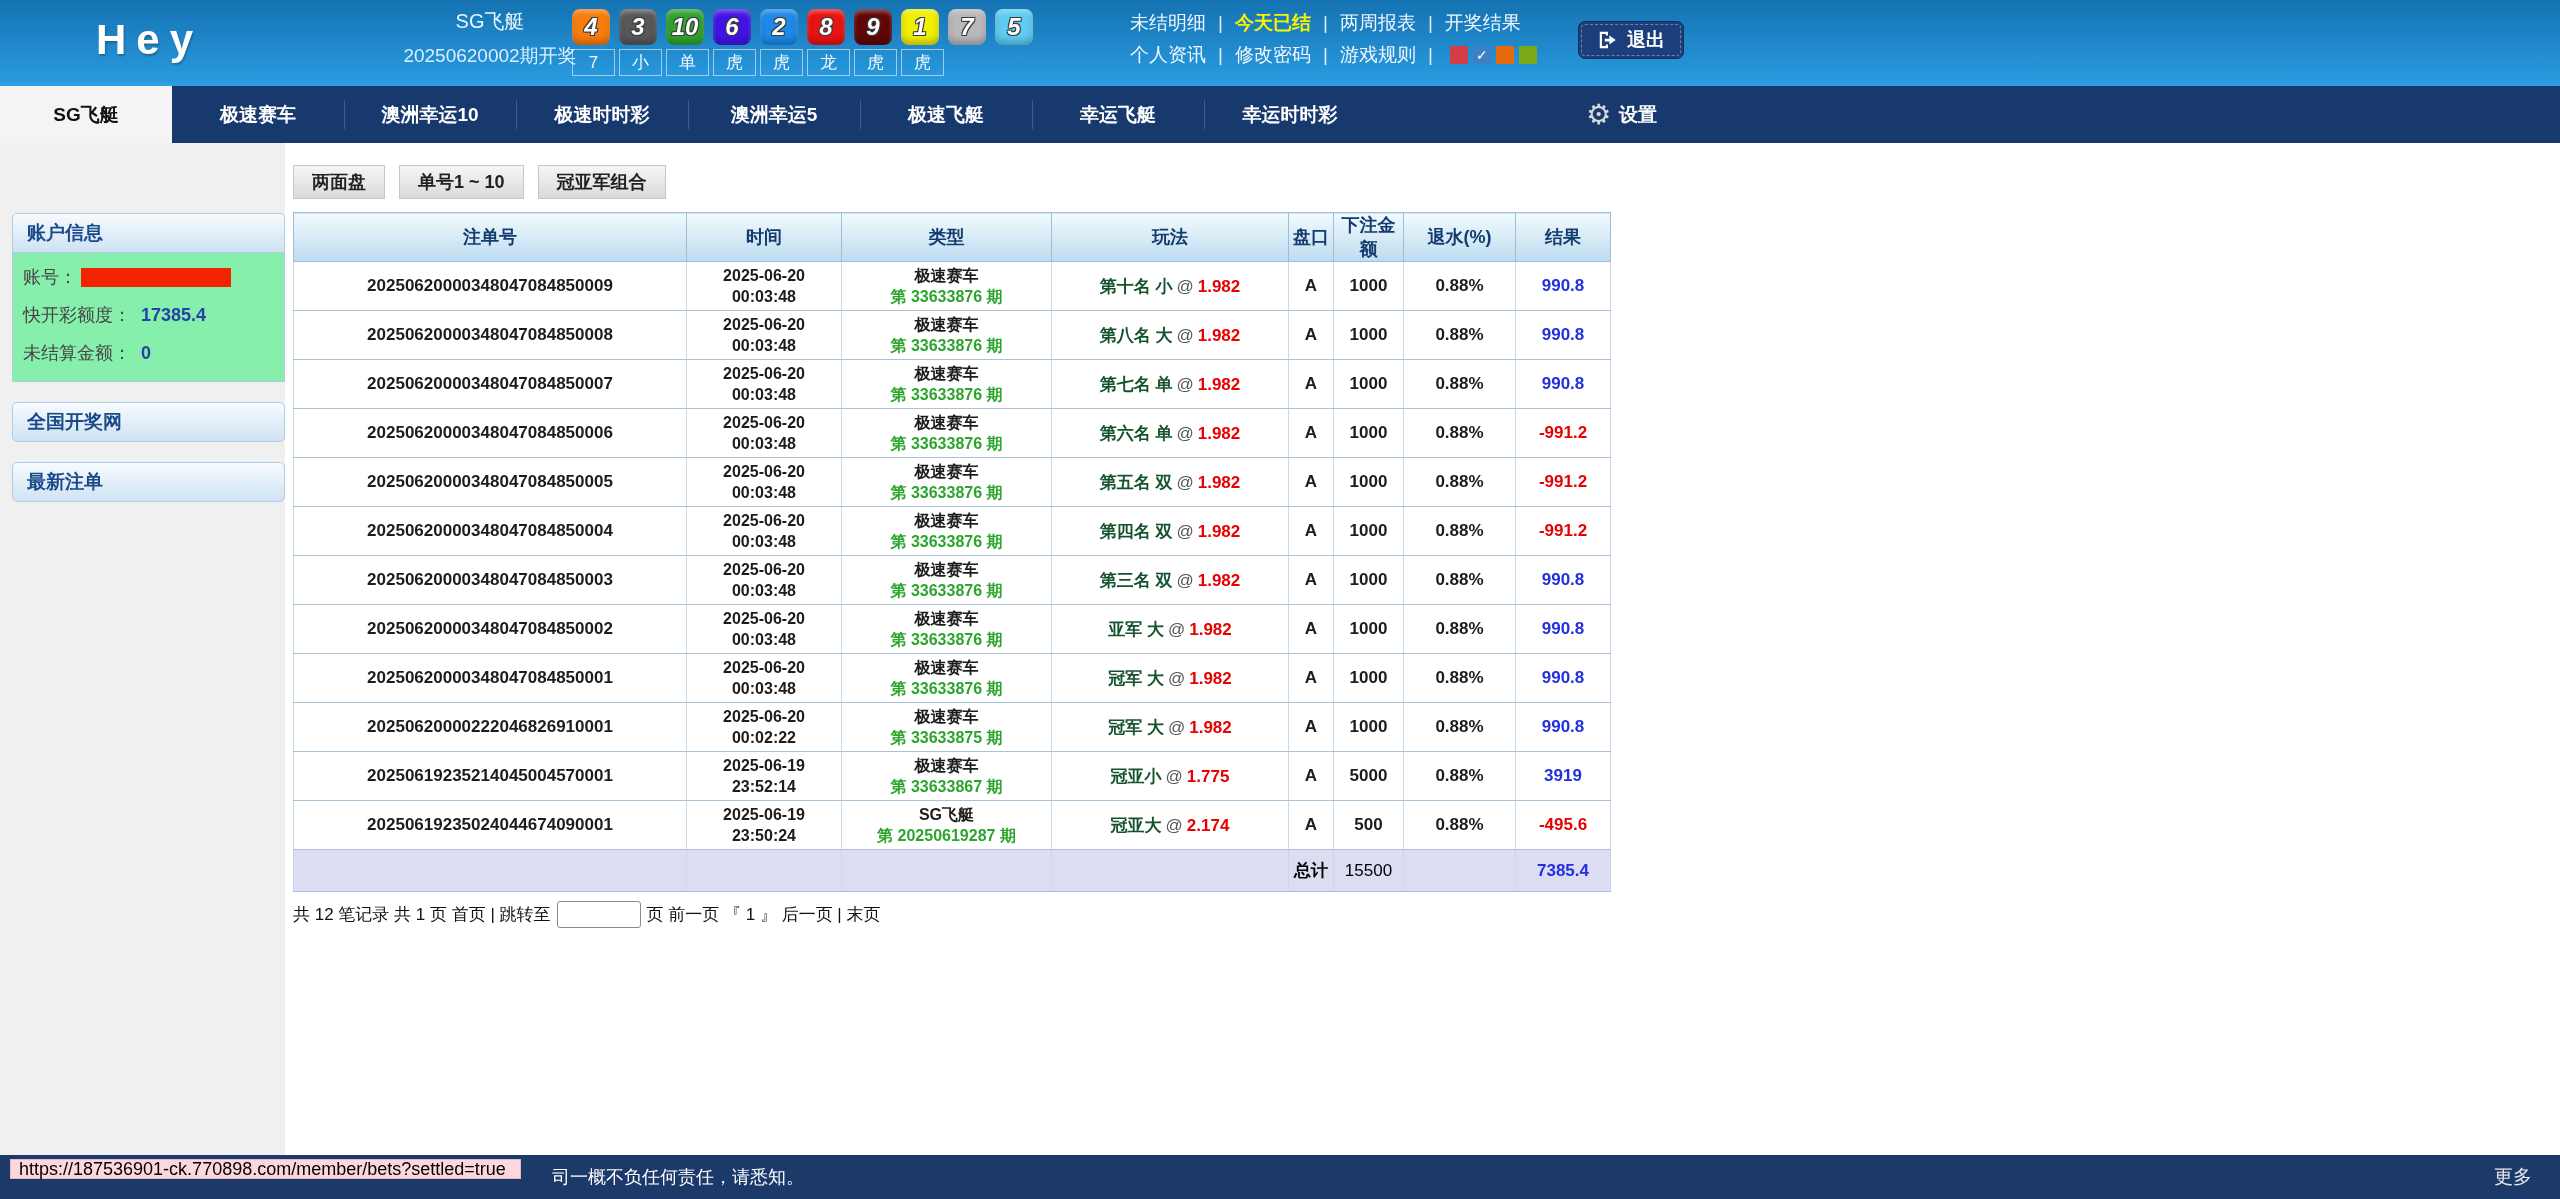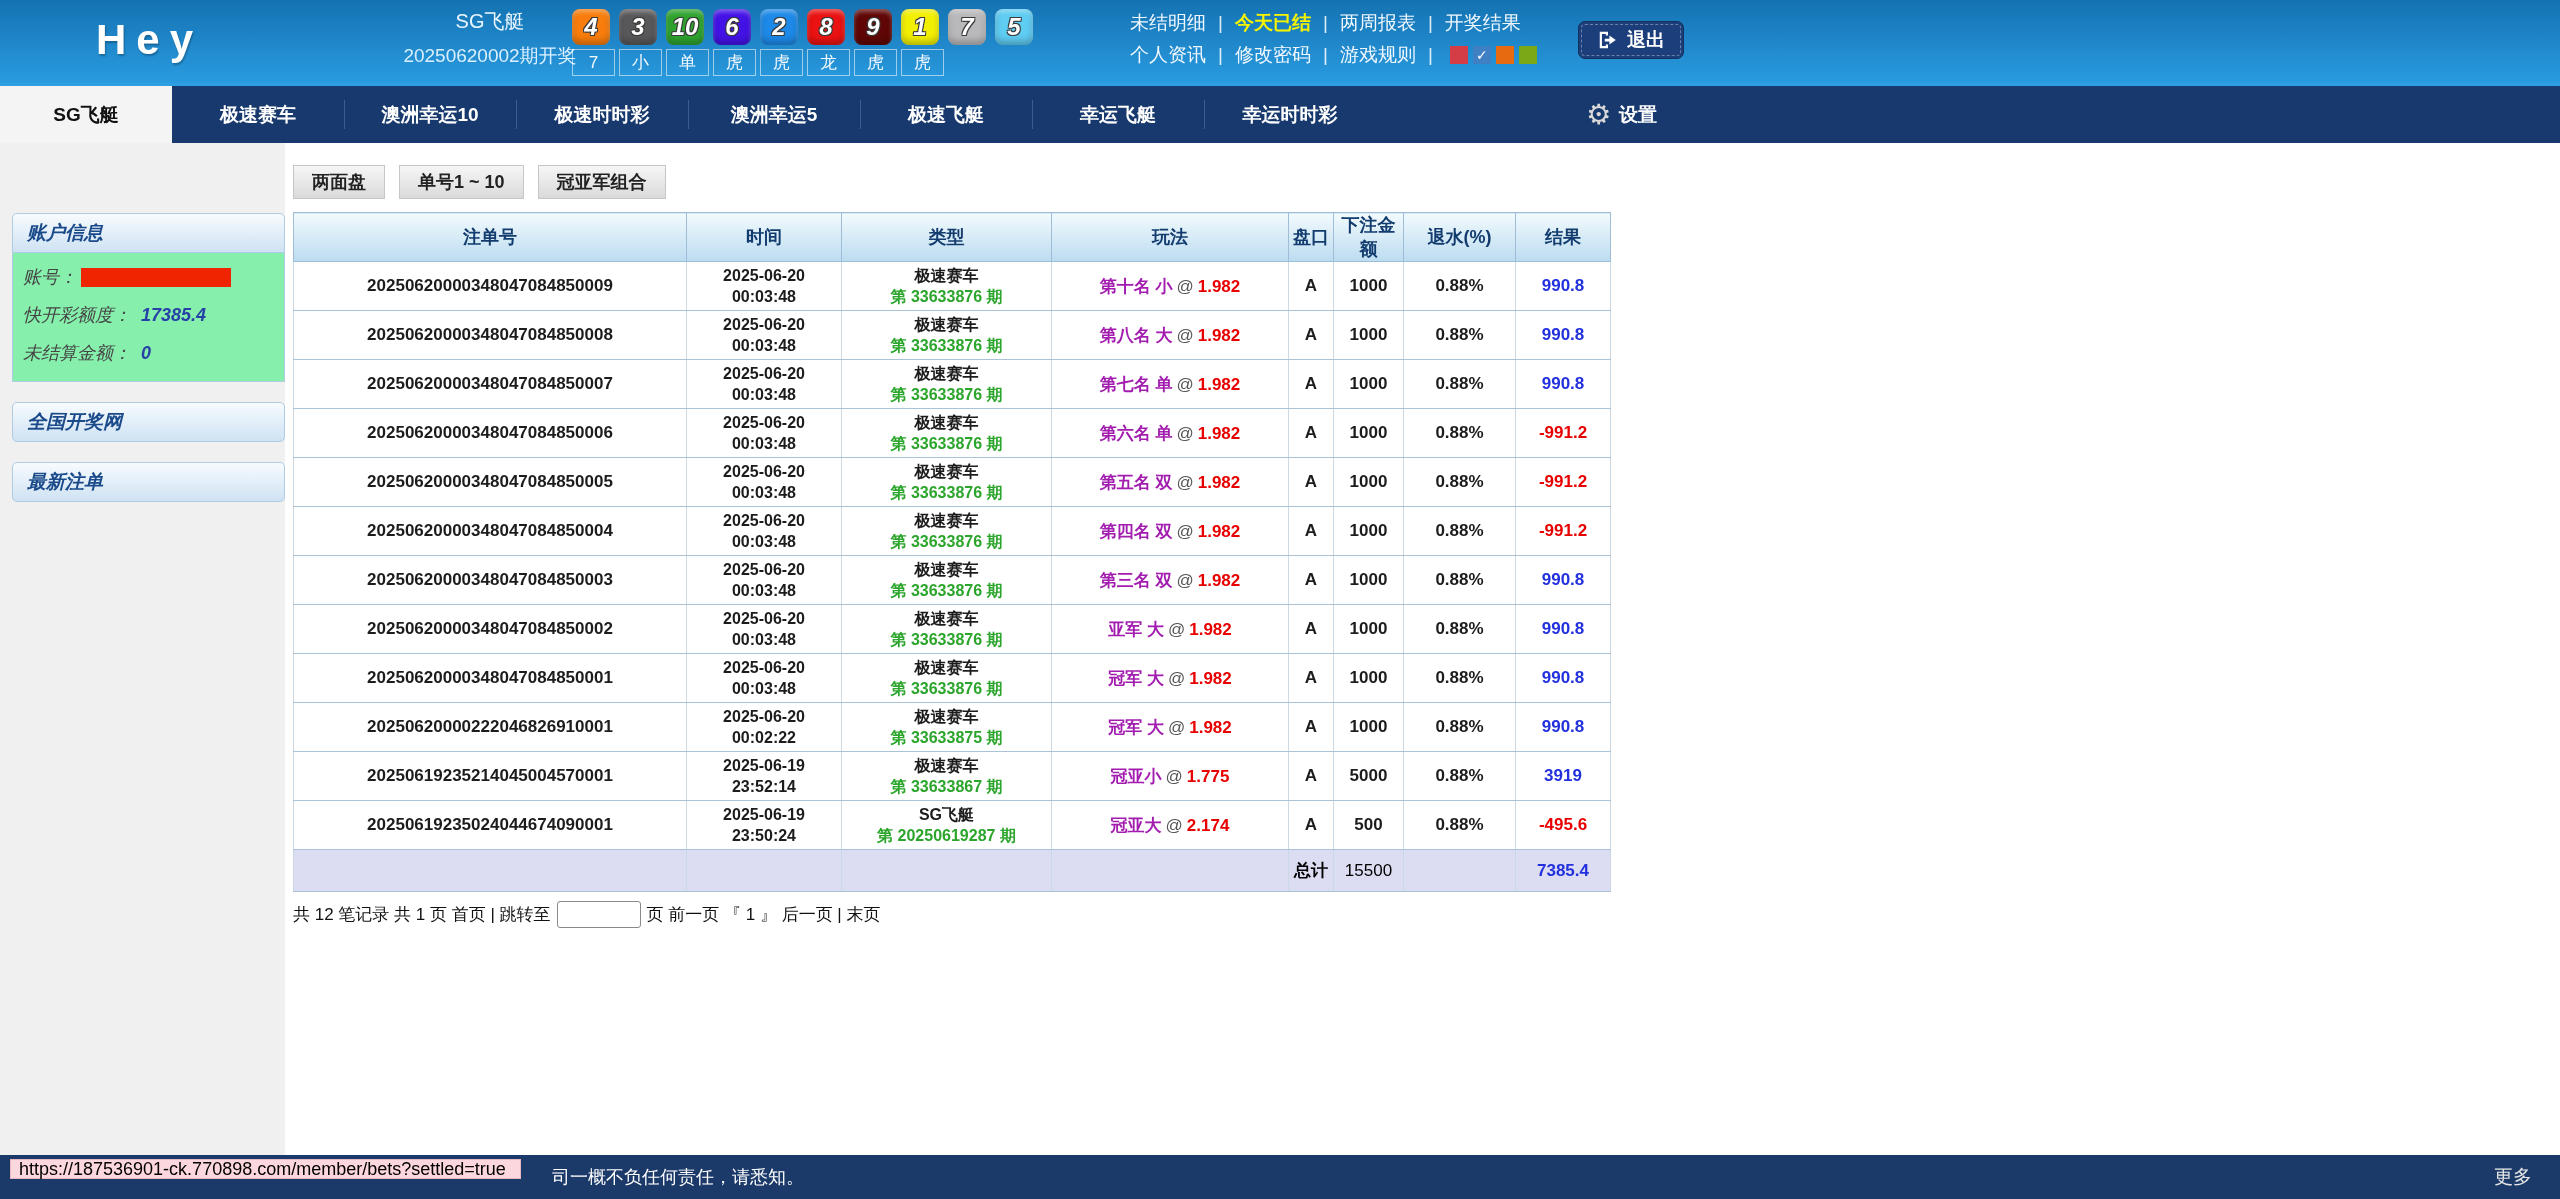--- a/index.html
+++ b/index.html
@@ -35,21 +35,21 @@
   .nav { height:57px; background:#17396d; display:flex; align-items:stretch; flex:0 0 auto; }
   .tab { width:172px; display:flex; align-items:center; justify-content:center; font-size:19px; font-weight:bold; color:#fff; cursor:pointer; position:relative; }
   .tab + .tab::before { content:""; position:absolute; left:0; top:14px; bottom:14px; width:1px; background:#3d5c92; }
   .tab.active { background:#f4f4f4; color:#111; }
   .tab.active::before, .tab.active + .tab::before { display:none; }
   .nav-settings { margin-left:210px; display:flex; align-items:center; color:#fff; font-size:19px; font-weight:bold; cursor:pointer; }
   .gear { font-size:28px; color:#d8d8d8; margin-right:8px; font-style:normal; }
 
   
   .content { flex:1 1 auto; display:flex; background:#fff; overflow:hidden; }
-  .sidebar { width:285px; flex:0 0 auto; background:#f0f0f0; padding:70px 0 0 12px;font-style:italic; }
+  .sidebar { width:285px; flex:0 0 auto; background:#f0f0f0; padding:70px 0 0 12px; }
   .panel { margin-bottom:20px; }
   .panel-h { height:40px; background:linear-gradient(#f7fbfe,#cfe2f3); border:1px solid #b0cce4; border-radius:5px;
              display:flex; align-items:center; padding-left:14px; font-size:19px; font-weight:bold; color:#1a4a8a; }
   .panel-h.attached { border-radius:5px 5px 0 0; }
   .panel-b { background:#86efac; border:1px solid #b0cce4; border-top:none; padding:12px 10px 14px 10px; font-size:18px; color:#444; }
   .acct-line { display:flex; align-items:center; margin-bottom:14px; }
   .acct-line:last-child { margin-bottom:2px; }
   .redact { width:150px; height:19px; background:#f02400; margin-left:4px; }
   .acct-val { color:#2742a6; font-weight:bold; margin-left:10px; }
 
@@ -60,21 +60,21 @@
 
   table.bets { border-collapse:collapse; table-layout:fixed; width:1317px; margin-top:13px; }
   table.bets col.c0{width:393px} table.bets col.c1{width:155px} table.bets col.c2{width:210px} table.bets col.c3{width:237px}
   table.bets col.c4{width:45px}  table.bets col.c5{width:70px}  table.bets col.c6{width:112px} table.bets col.c7{width:95px}
   table.bets th { height:38px; background:linear-gradient(#f2fafd,#bcdcf0); border:1px solid #9fbdd6; font-size:18px; font-weight:bold; color:#123c6e; }
   table.bets td { border:1px solid #a9c2d6; border-left:1px solid #c9d9e6; border-right:1px solid #c9d9e6; text-align:center; background:#fff; height:49px; padding:2px 0; }
   .cell-id { font-size:17px; font-weight:bold; color:#1c1c1c; }
   .cell-2l { font-size:16px; font-weight:bold; color:#1c1c1c; line-height:21px; }
   .period { color:#2ba52b; }
   .play { font-size:17px; font-weight:bold; }
-  .play .pname { color:#a21caf; }
+  .play .pname { color:#14532d; }
   .play .pat { color:#555; font-weight:normal; margin:0 4px; }
   .play .podds { color:#e80000; }
   .cell-plain { font-size:17px; font-weight:bold; color:#1c1c1c; }
   .res { font-size:17px; font-weight:bold; }
   .res.pos { color:#2230dd; }
   .res.neg { color:#e80000; }
   tr.total td { background:#dcdcf2; height:42px; }
   tr.total .tlab { font-size:17px; font-weight:bold; color:#000; }
   tr.total .tamt { font-size:17px; font-weight:normal; color:#000; }
   tr.total .tres { font-size:17px; font-weight:bold; color:#2230dd; }

